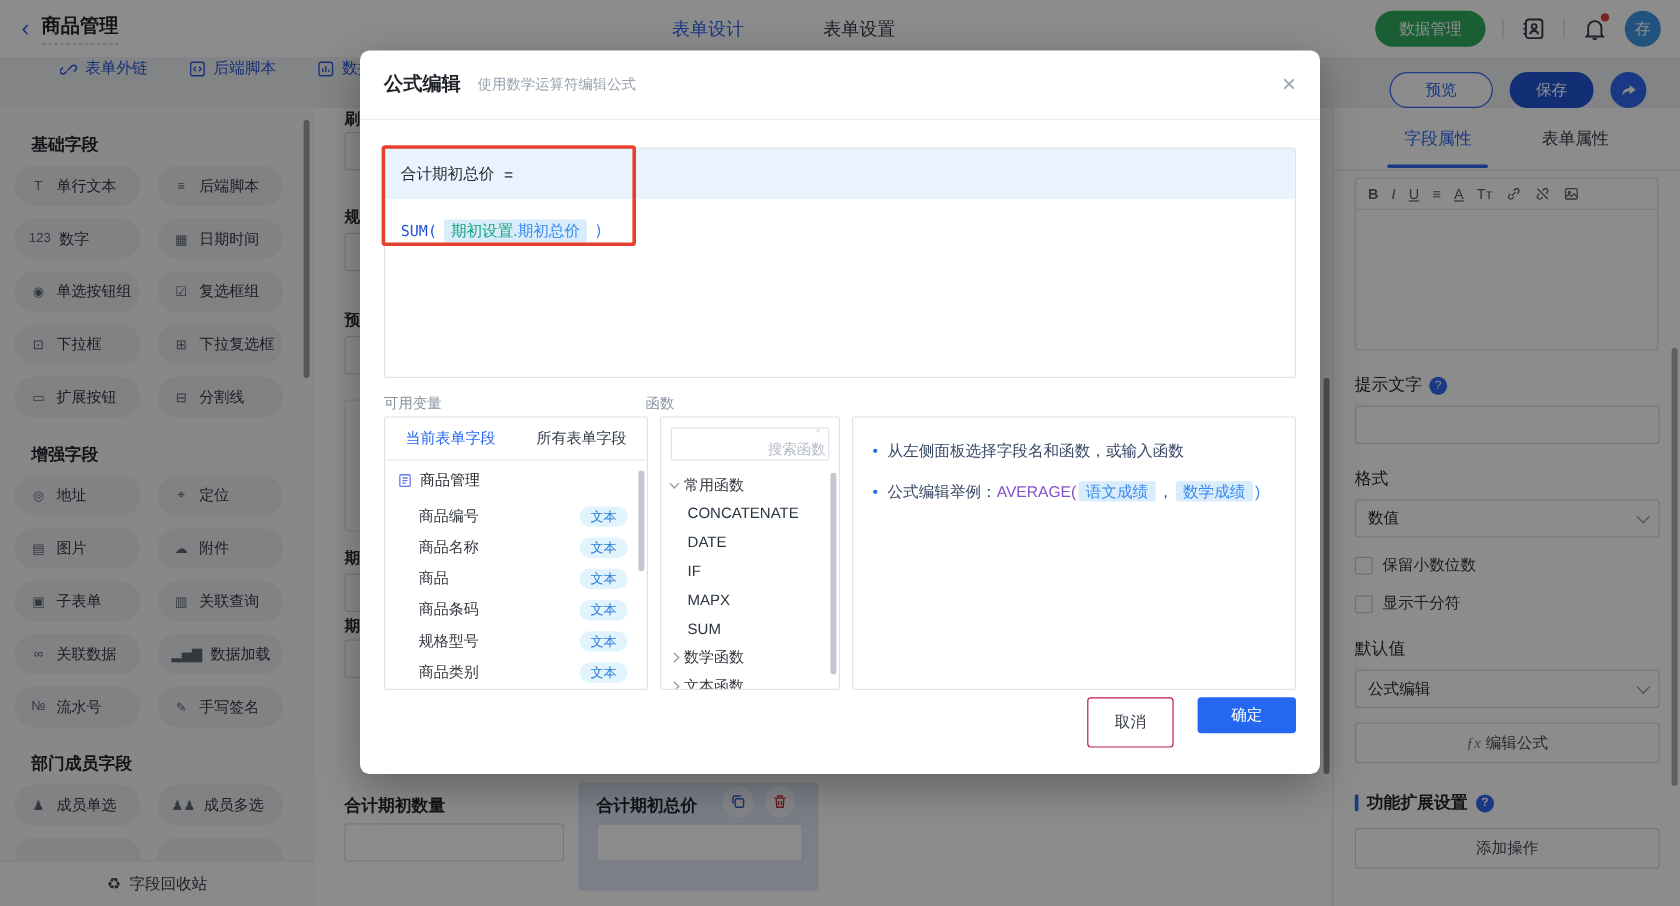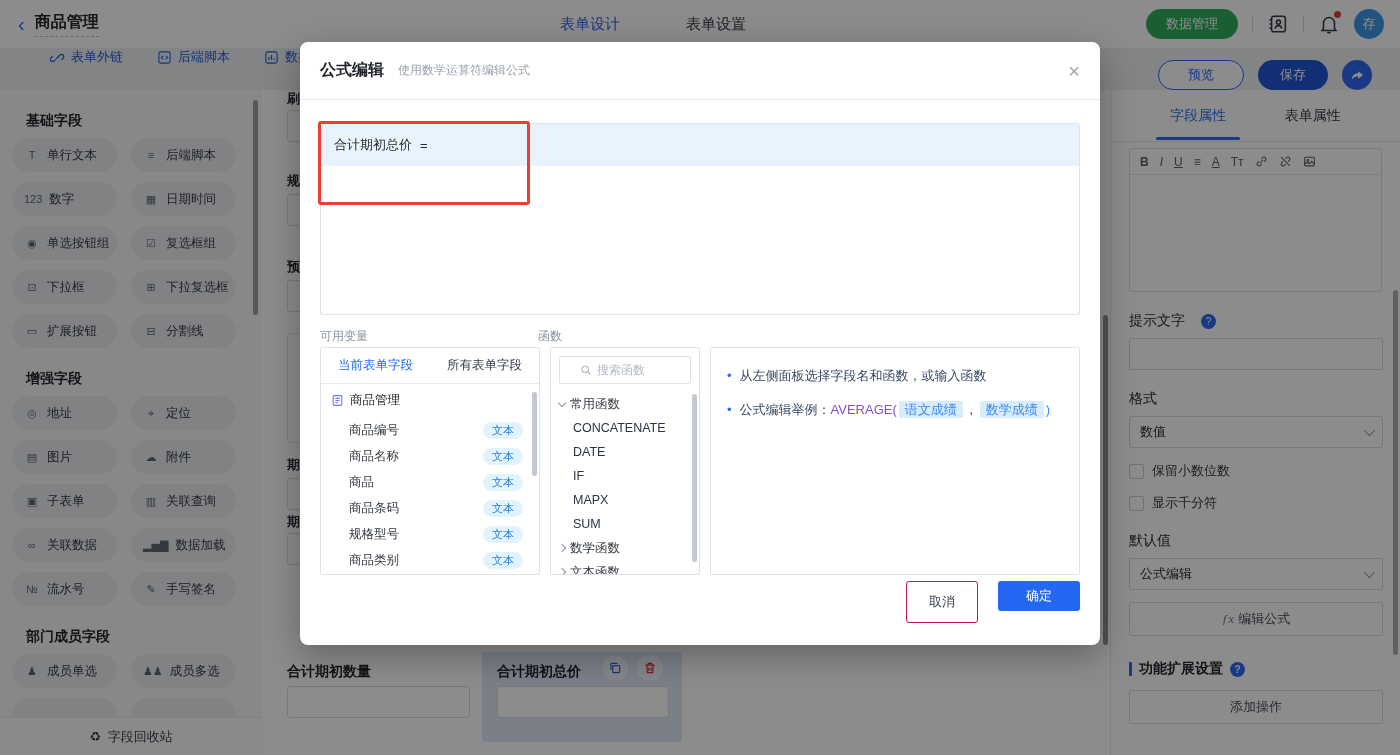--- a/index.html
+++ b/index.html
@@ -58,21 +58,21 @@
   .panel { position:absolute; left:1110px; top:90px; width:290px; height:665px; background:#fff; border-left:1px solid #e6e8eb; z-index:1; }
   .panel-tabs { display:flex; height:52px; align-items:center; justify-content:space-around; border-bottom:1px solid #e6e8eb; padding:0 30px; }
   .panel-tab { font-size:14px; color:#333b49; padding:15px 6px; cursor:pointer; position:relative; }
   .panel-tab.active { color:#2E68F0; }
   .panel-tab.active::after { content:""; position:absolute; left:-8px; right:-8px; bottom:0; height:3px; background:#2E68F0; border-radius:2px; }
   .rt-editor { margin:6px 18px 0 18px; border:1px solid #dcdfe3; border-radius:3px; height:144px; }
   .rt-toolbar { height:26px; border-bottom:1px solid #e4e7ea; display:flex; align-items:center; gap:11px; padding:0 10px; color:#5b626c; font-size:12px; }
   .rt-ic { cursor:pointer; line-height:1; }
   .rt-ic.b { font-weight:bold; } .rt-ic.i { font-style:italic; } .rt-ic.u { text-decoration:underline; } .rt-ic.a { text-decoration:underline; }
   .rt-ic svg { width:13px; height:13px; vertical-align:-2px; }
-  .p-label { font-size:14px; color:#262b33; margin:20px 18px 8px 18px; display:flex; align-items:center; gap:16px; }
+  .p-label { font-size:14px; color:#262b33; margin:20px 18px 8px 18px; display:flex; align-items:center; gap:6px; }
   .q-icon { width:15px; height:15px; border-radius:50%; background:#2E68F0; color:#fff; font-size:10px; display:inline-flex; align-items:center; justify-content:center; }
   .p-input { margin:0 18px; width:254px; height:32px; border:1px solid #d5d9df; border-radius:3px; background:#fff; }
   .p-select { margin:0 18px; width:254px; height:32px; border:1px solid #d5d9df; border-radius:3px; background:#fff; display:flex; align-items:center; justify-content:space-between; padding:0 10px; cursor:pointer; font-size:13px; color:#262b33; }
   .chev { width:8px; height:8px; border-right:1.5px solid #8a919d; border-bottom:1.5px solid #8a919d; transform:rotate(45deg) translateY(-2px); }
   .p-check { display:flex; align-items:center; gap:8px; margin:14px 18px 0 18px; font-size:13px; color:#33383f; cursor:pointer; }
   .cbox { width:15px; height:15px; border:1px solid #c9ced6; border-radius:2px; background:#fff; }
   .p-btn { margin:12px 18px 0 18px; width:254px; height:34px; border:1px solid #d5d9df; border-radius:3px; background:#fff; font-size:13px; color:#454c57; cursor:pointer; }
   .fx { font-style:italic; font-family:"Liberation Serif",serif; margin-right:4px; color:#7a828d; }
   .sect-head { display:flex; align-items:center; gap:7px; margin:24px 18px 0 18px; font-size:14px; font-weight:bold; }
   .sect-bar { width:3px; height:14px; background:#2E68F0; border-radius:1px; }
@@ -105,21 +105,21 @@
   .v-tab.active { color:#2468F2; }
   .v-tree { padding:8px 8px 0 10px; position:relative; }
   .v-root { display:flex; align-items:center; gap:6px; font-size:12.5px; margin-bottom:8px; }
   .doc-ic { width:13px; height:13px; color:#6a78e8; }
   .v-row { display:flex; align-items:center; justify-content:space-between; padding:0 8px 0 18px; height:26px; cursor:pointer; }
   .v-name { font-size:12.5px; color:#33383f; }
   .v-type { background:#e1f3fd; color:#2b7fd9; font-size:11px; border-radius:9px; padding:1px 9px; }
   .v-scroll { position:absolute; right:2px; top:44px; width:5px; height:84px; background:#c3c8cf; border-radius:3px; }
 
   .m-funcs { position:absolute; left:250px; top:305px; width:150px; height:228px; border:1px solid #dfe2e8; border-radius:2px; background:#fff; overflow:hidden; }
-  .fn-search { margin:8px; height:28px; border:1px solid #dfe2e8; border-radius:2px; display:flex; align-items:center; gap:5px; padding:0 20px; }
+  .fn-search { margin:8px; height:28px; border:1px solid #dfe2e8; border-radius:2px; display:flex; align-items:flex-end; gap:5px; padding:0 2px;flex-direction:column; }
   .fn-search svg { width:12px; height:12px; color:#b4bac4; }
   .fn-ph { font-size:12px; color:#b4bac4; }
   .fn-tree { font-size:12.5px; color:#33383f; }
   .fn-group { display:flex; align-items:center; gap:5px; height:24px; padding-left:8px; cursor:pointer; }
   .tri { width:6px; height:6px; border-right:1.3px solid #8a919d; border-bottom:1.3px solid #8a919d; }
   .tri.open { transform:rotate(45deg); margin-top:-3px; }
   .tri.closed { transform:rotate(-45deg); }
   .fn-item { height:24px; display:flex; align-items:center; padding-left:22px; cursor:pointer; color:#2b3442; }
   .fn-scroll { position:absolute; right:2px; top:46px; width:5px; height:168px; background:#c3c8cf; border-radius:3px; }
 
@@ -424,20 +424,25 @@
     <span class="m-title">公式编辑</span>
     <span class="m-sub">使用数学运算符编辑公式</span>
     <span class="m-close">×</span>
   </div>
 
   <div class="f-box">
     <div class="f-head">
       <span>合计期初总价</span>
       <span style="margin-left:8px;">=</span>
     </div>
+    <div class="f-body">
+      <span class="f-func">SUM(</span>
+      <span class="f-chip"><span class="grp">期初设置</span><span class="sep">.</span><span class="fld">期初总价</span></span>
+      <span class="f-paren">)</span>
+    </div>
   </div>
   <div class="red-anno"></div>
 
   <span class="m-col-label" style="left:20px; top:286px;">可用变量</span>
   <div class="m-vars">
     <div class="v-tabs">
       <span class="v-tab active">当前表单字段</span>
       <span class="v-tab">所有表单字段</span>
     </div>
     <div class="v-tree">

